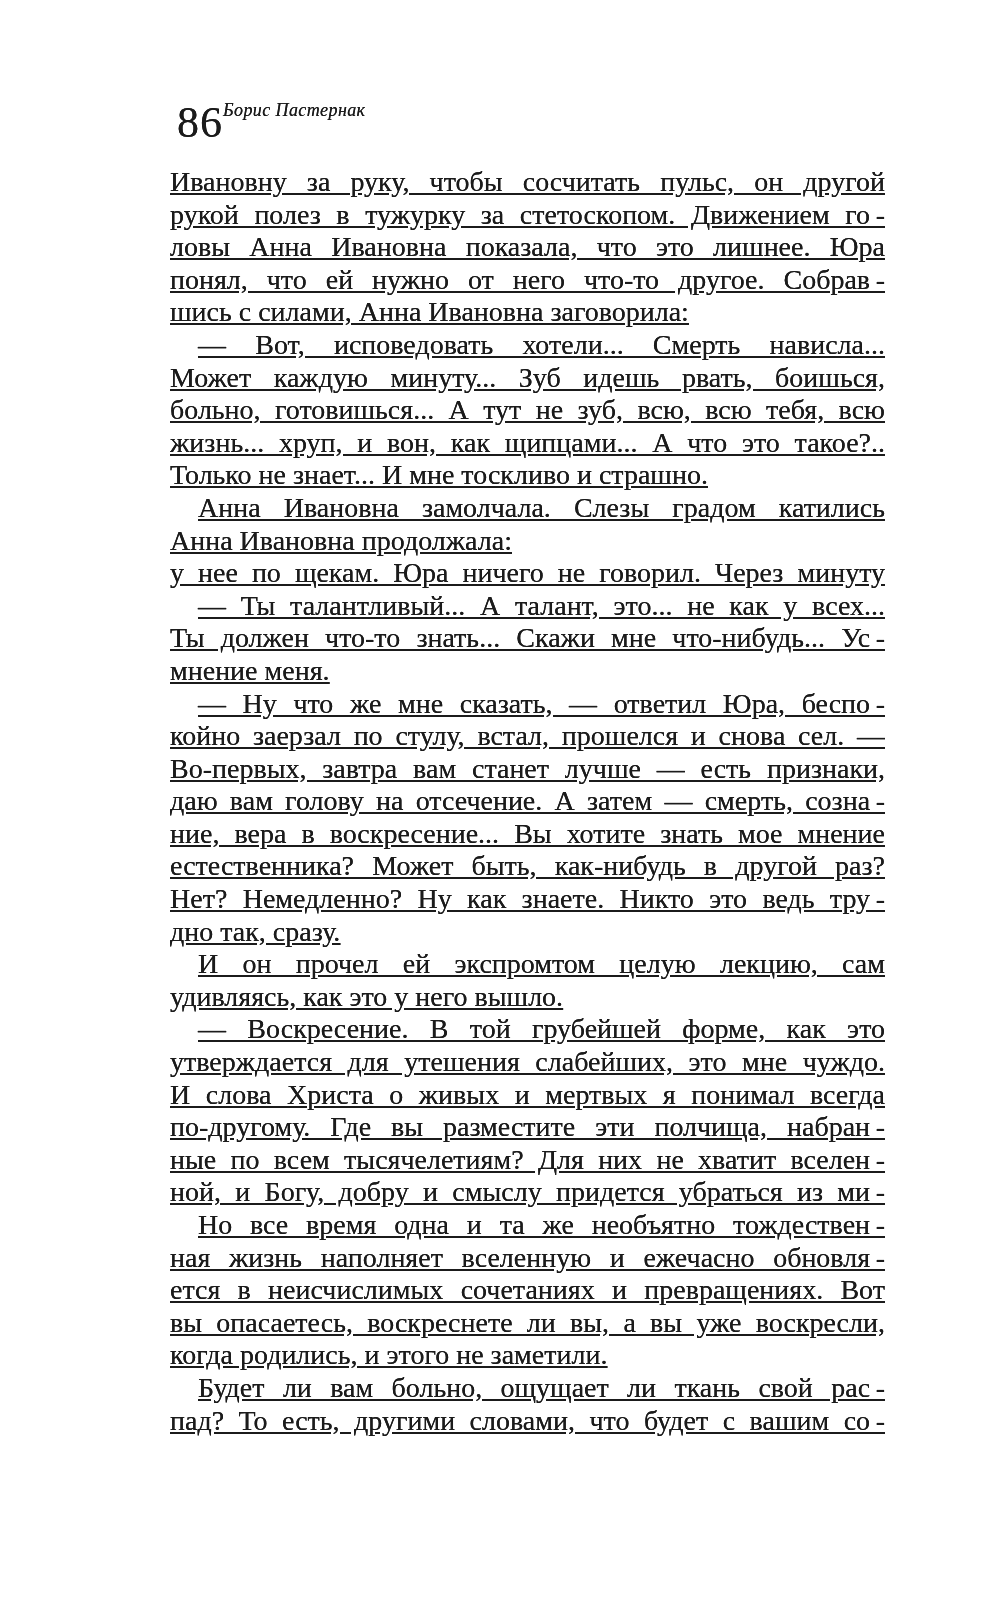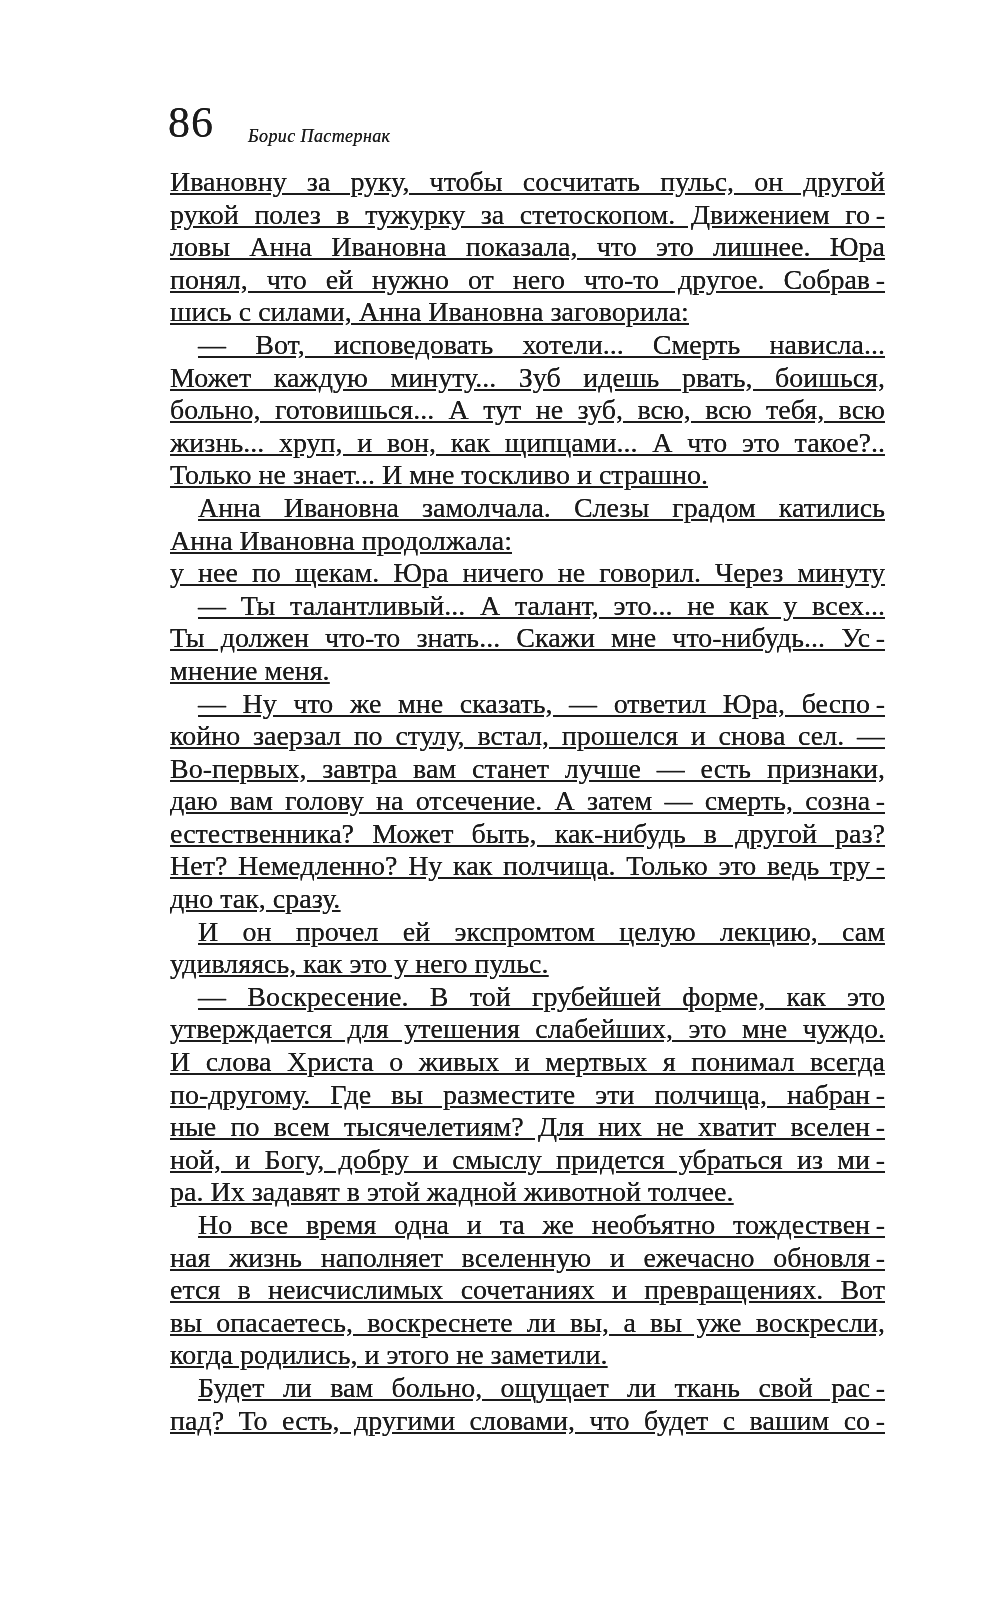--- a/index.html
+++ b/index.html
@@ -11,25 +11,24 @@
     position: relative;
     width: 1000px;
     height: 1616px;
     background: #ffffff;
     color: #1b1b1b;
     font-family: "Liberation Serif", "DejaVu Serif", serif;
     overflow: hidden;
   }
   .running-head {
     position: absolute;
-    left: 168px;
+    left: 177px;
     top: 101px;
     display: flex;
-    align-items: flex-end;
-    gap: 34px;
+    align-items: flex-start;
     white-space: nowrap;
   }
   .page-num {
     font-size: 44px;
     line-height: 1;
     letter-spacing: 1px;
     text-shadow: 0 0 0.5px #1b1b1b;
   }
   .author {
     font-style: italic;
@@ -83,32 +82,32 @@
       <div class="line indent">Анна Ивановна замолчала. Слезы градом катились</div>
       <div class="line para-end">Анна Ивановна продолжала:</div>
       <div class="line">у нее по щекам. Юра ничего не говорил. Через минуту</div>
       <div class="line indent">— Ты талантливый... А талант, это... не как у всех...</div>
       <div class="line">Ты должен что-то знать... Скажи мне что-нибудь... Ус -</div>
       <div class="line para-end">мнение меня.</div>
       <div class="line indent">— Ну что же мне сказать, — ответил Юра, беспо -</div>
       <div class="line">койно заерзал по стулу, встал, прошелся и снова сел. —</div>
       <div class="line">Во-первых, завтра вам станет лучше — есть признаки,</div>
       <div class="line">даю вам голову на отсечение. А затем — смерть, созна -</div>
+      <div class="line">ние, вера в воскресение... Вы хотите знать мое мнение</div>
       <div class="line">естественника? Может быть, как-нибудь в другой раз?</div>
-      <div class="line">Нет? Немедленно? Ну как полчища. Только это ведь тру -</div>
+      <div class="line">Нет? Немедленно? Ну как знаете. Никто это ведь тру -</div>
       <div class="line para-end">дно так, сразу.</div>
       <div class="line indent">И он прочел ей экспромтом целую лекцию, сам</div>
-      <div class="line para-end">удивляясь, как это у него пульс.</div>
+      <div class="line para-end">удивляясь, как это у него вышло.</div>
       <div class="line indent">— Воскресение. В той грубейшей форме, как это</div>
       <div class="line">утверждается для утешения слабейших, это мне чуждо.</div>
       <div class="line">И слова Христа о живых и мертвых я понимал всегда</div>
       <div class="line">по-другому. Где вы разместите эти полчища, набран -</div>
       <div class="line">ные по всем тысячелетиям? Для них не хватит вселен -</div>
       <div class="line">ной, и Богу, добру и смыслу придется убраться из ми -</div>
-      <div class="line para-end">ра. Их задавят в этой жадной животной толчее.</div>
       <div class="line indent">Но все время одна и та же необъятно тождествен -</div>
       <div class="line">ная жизнь наполняет вселенную и ежечасно обновля -</div>
       <div class="line">ется в неисчислимых сочетаниях и превращениях. Вот</div>
       <div class="line">вы опасаетесь, воскреснете ли вы, а вы уже воскресли,</div>
       <div class="line para-end">когда родились, и этого не заметили.</div>
       <div class="line indent">Будет ли вам больно, ощущает ли ткань свой рас -</div>
       <div class="line">пад? То есть, другими словами, что будет с вашим со -</div>
     </div>
 </div>
 

